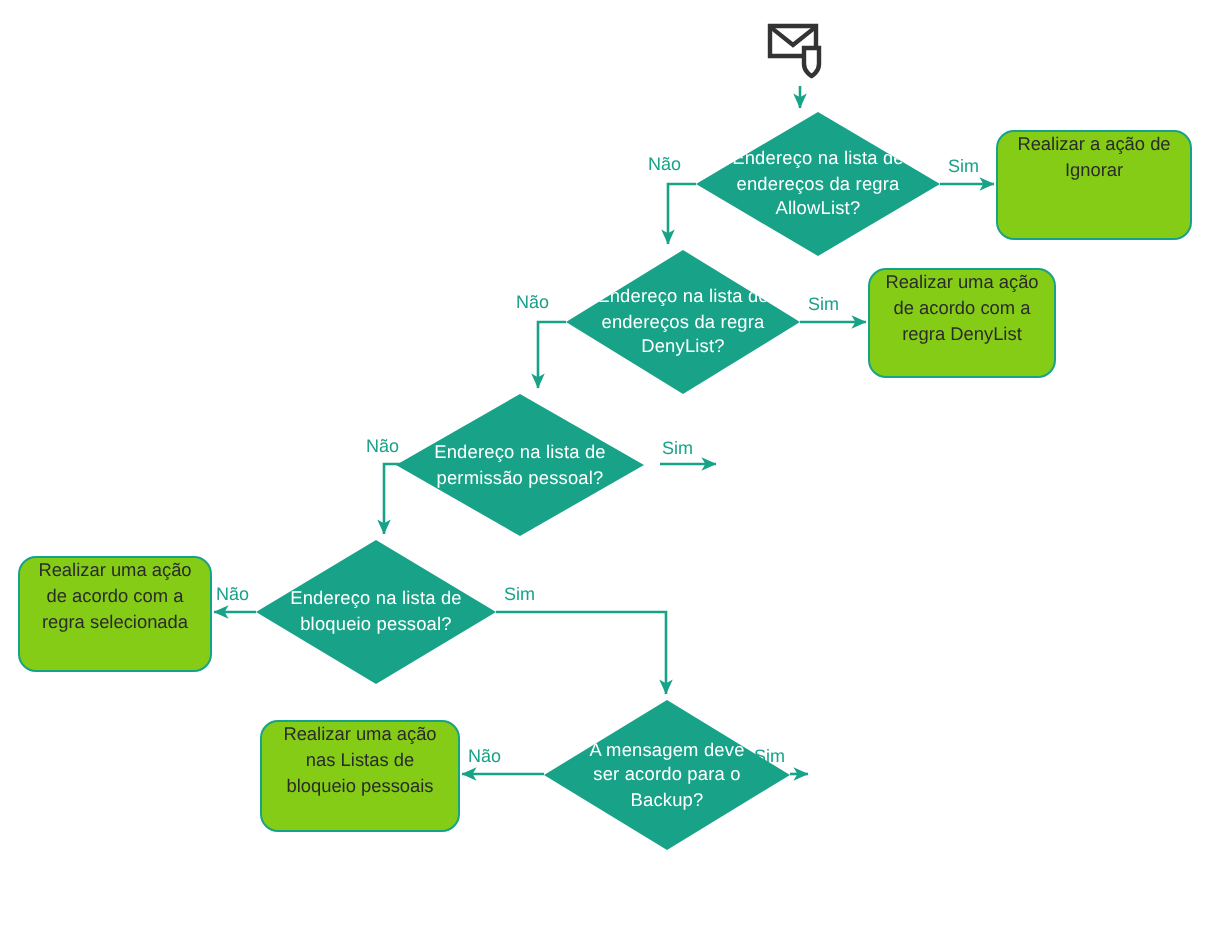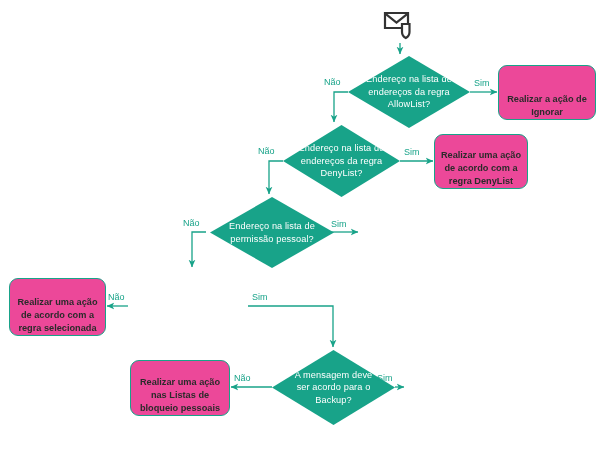--- a/index.html
+++ b/index.html
@@ -37,31 +37,30 @@
     background: #18a389;
     clip-path: polygon(50% 0%, 100% 50%, 50% 100%, 0% 50%);
     box-sizing: border-box;
   }
   .diamond .dtext {
     width: 74%;
   }
   .box {
     position: absolute;
     display: flex;
-    align-items: flex-end;
+    align-items: flex-start;
     justify-content: center;
     text-align: center;
     color: #2b2b2b;
     font-size: 9.2px;
     line-height: 13px;
-    background: #ec4899;
+    background: #84cc16;
     border: 1.3px solid #18a389;
     border-radius: 9px;
     box-sizing: border-box;
-    font-weight: bold;
   }
   .box .btext {
     width: 92%;
     padding: 0 3px;
   }
   .edge-label {
     position: absolute;
     color: #18a389;
     font-size: 9px;
     line-height: 11px;
@@ -111,24 +110,27 @@
   </div>
 
   <div class="diamond" style="left:348px; top:56px; width:122px; height:72px;">
     <span class="dtext">Endereço na lista de endereços da regra AllowList?</span>
   </div>
 
   <div class="diamond" style="left:283px; top:125px; width:117px; height:72px;">
     <span class="dtext">Endereço na lista de endereços da regra DenyList?</span>
   </div>
 
-  <div class="diamond" style="left:210px; top:197px; width:124px; height:71px;">
+  <div class="diamond" style="left:198px; top:197px; width:124px; height:71px;">
     <span class="dtext">Endereço na lista de permissão pessoal?</span>
   </div>
 
+  <div class="diamond" style="left:128px; top:270px; width:120px; height:72px;">
+    <span class="dtext">Endereço na lista de bloqueio pessoal?</span>
+  </div>
 
   <div class="diamond" style="left:272px; top:350px; width:123px; height:75px;">
     <span class="dtext">A mensagem deve ser acordo para o Backup?</span>
   </div>
 
   <div class="box" style="left:498px; top:65px; width:98px; height:55px;">
     <span class="btext">Realizar a ação de Ignorar</span>
   </div>
 
   <div class="box" style="left:434px; top:134px; width:94px; height:55px;">

